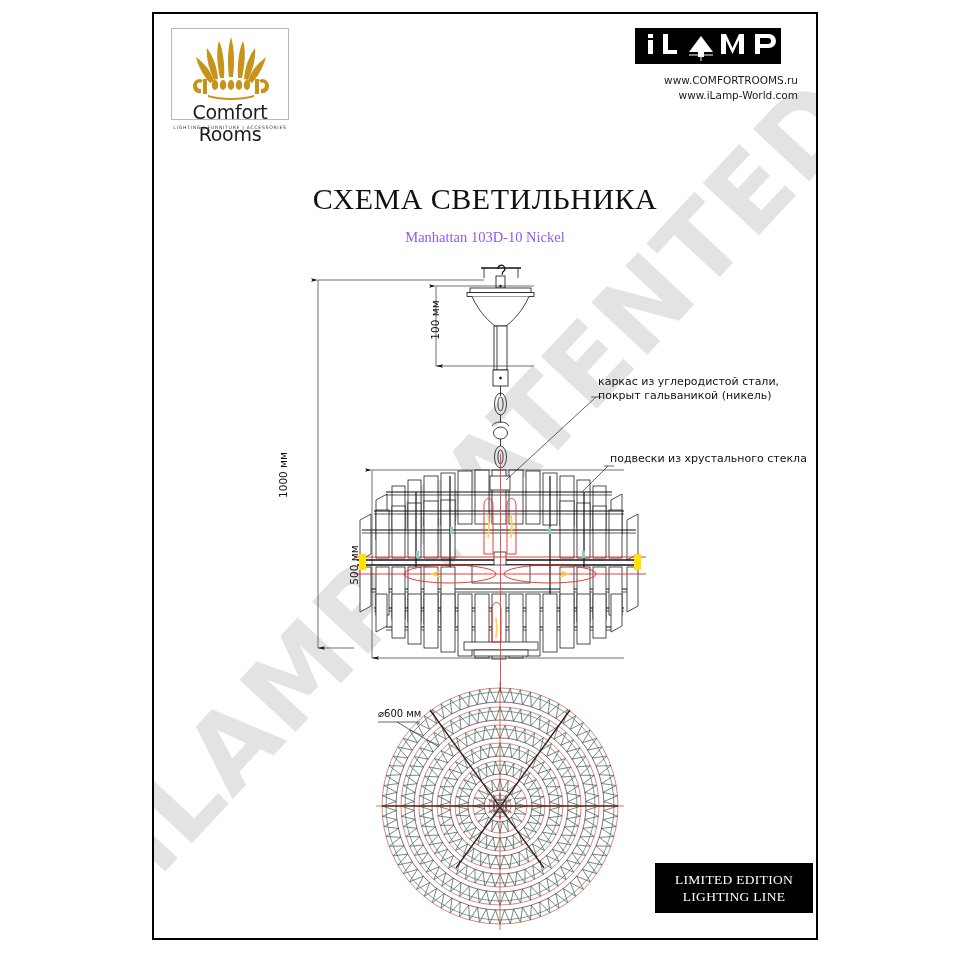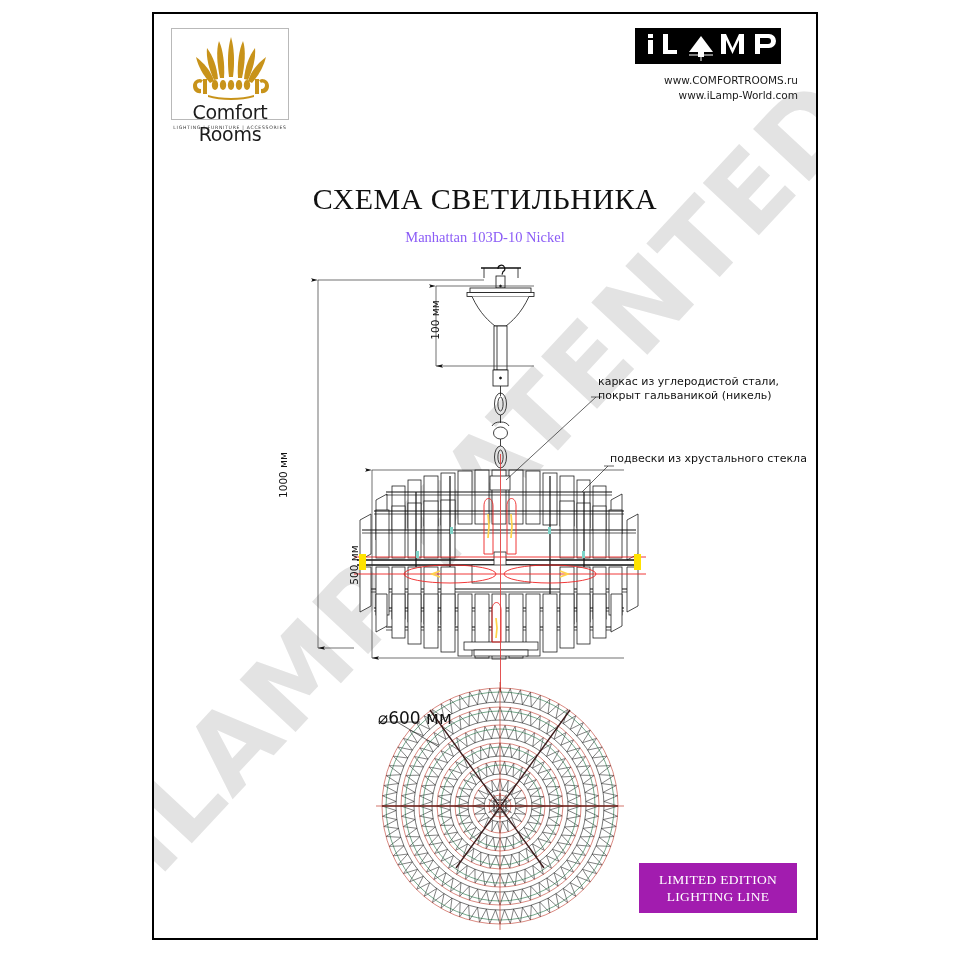--- a/index.html
+++ b/index.html
@@ -163,33 +163,33 @@
   }
   .dim-vert { transform: rotate(-90deg); }
   #dim-1000 { left: 129px; top: 455px; width: 70px; text-align:center; margin-left:-35px; }
   #dim-500  { left: 200px; top: 545px; width: 60px; text-align:center; margin-left:-30px; }
   #dim-100  { left: 281px; top: 300px; width: 60px; text-align:center; margin-left:-30px; }
   #dim-dia {
     position: absolute;
     left: 224px;
     top: 694px;
     font-family: "DejaVu Sans", sans-serif;
-    font-size: 17px;
+    font-size: 10px;
     color: #111111;
     white-space: nowrap;
     z-index: 20;
   }
   
   #badge {
     position: absolute;
-    right: 19px;
+    right: 3px;
     bottom: 25px;
     width: 158px;
     height: 50px;
-    background: #a21caf;
+    background: #000000;
     display: flex;
     flex-direction: column;
     align-items: center;
     justify-content: center;
     z-index: 25;
     margin-left: 25px;
   }
   #badge div {
     font-family: "Liberation Serif", serif;
     font-size: 13.5px;

